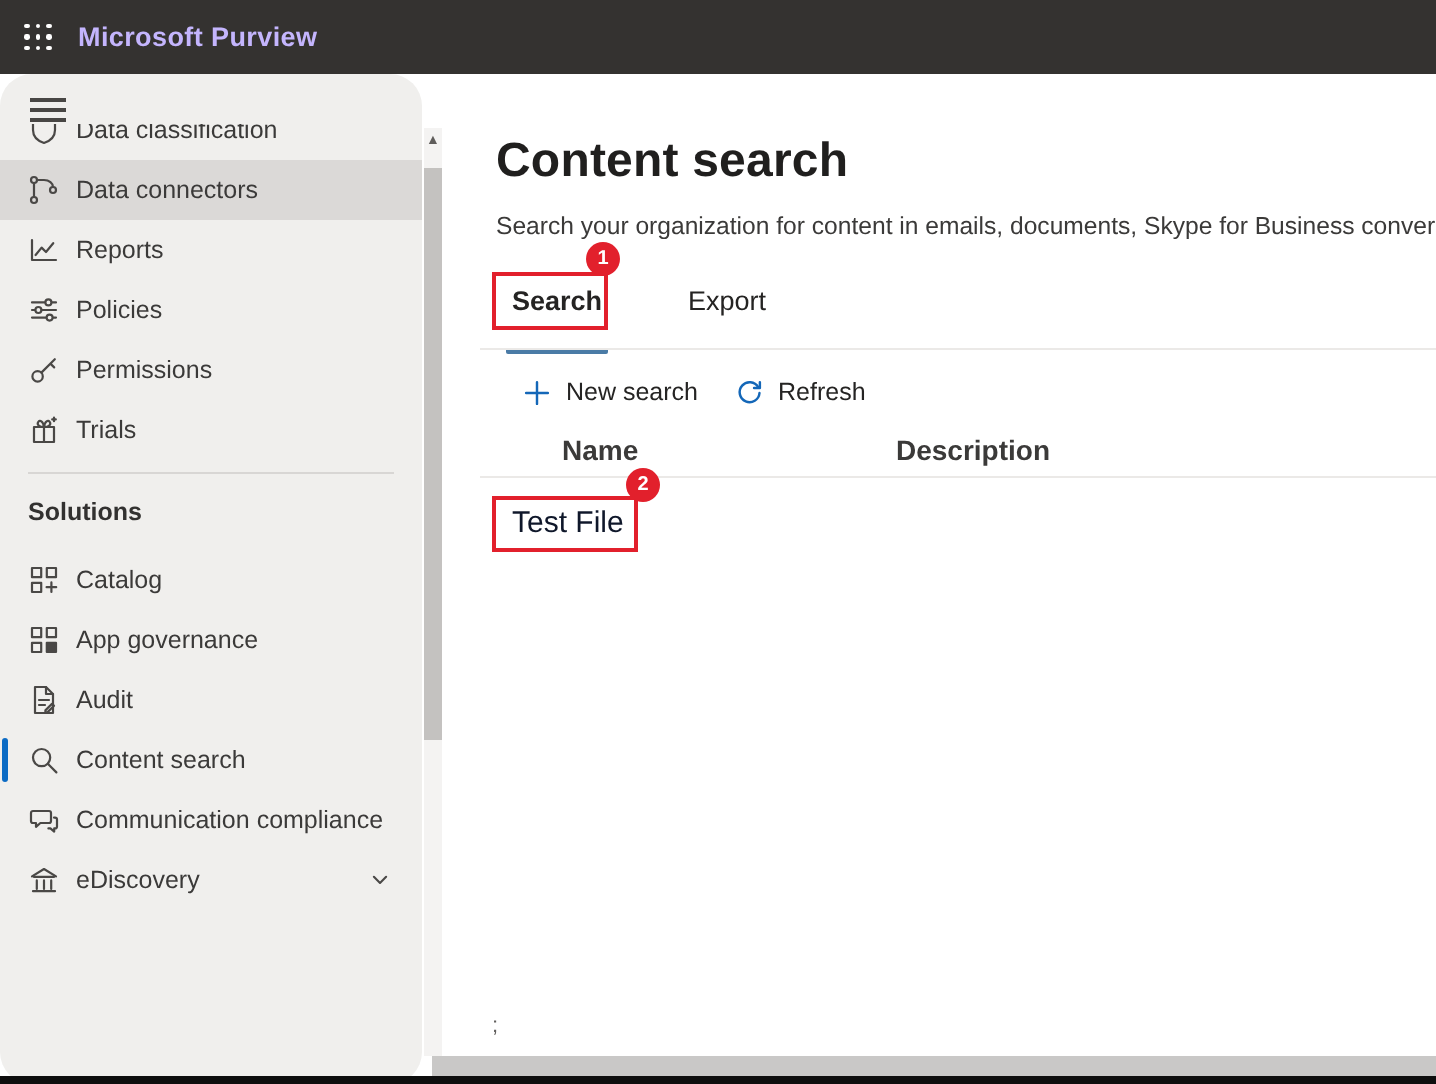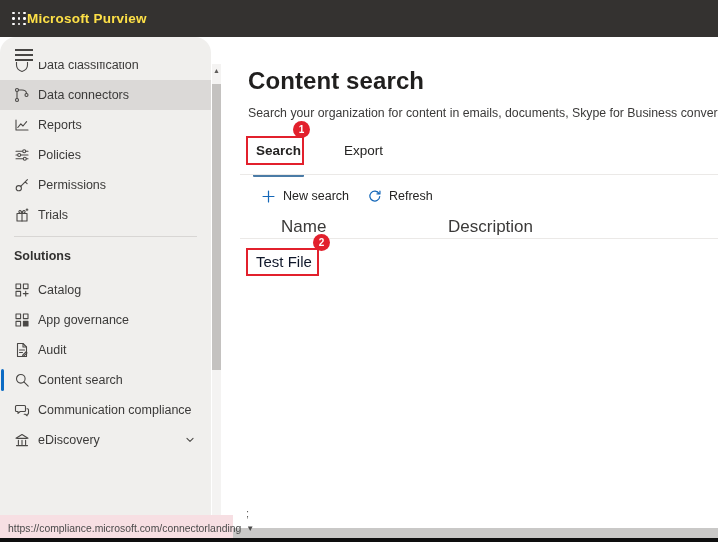--- a/index.html
+++ b/index.html
@@ -7,21 +7,21 @@
     font-family:"Liberation Sans", sans-serif; -webkit-font-smoothing:antialiased; }
   .stage { position:relative; width:718px; height:542px; overflow:hidden; background:#fff; }
 
   
   .topbar { position:absolute; left:0; top:0; width:718px; height:37px;
     background:#343230; display:flex; align-items:center; }
   .waffle { width:16px; height:16px; margin-left:11px; display:grid;
     grid-template-columns:repeat(3,1fr); grid-template-rows:repeat(3,1fr);
     align-items:center; justify-items:center; cursor:pointer; }
   .waffle i { width:2.4px; height:2.4px; background:#fff; border-radius:50%; display:block; }
-  .topbar-title { color:#fde047; font-size:13.5px; font-weight:bold; letter-spacing:.2px; }
+  .topbar-title { color:#c4b5fd; font-size:13.5px; font-weight:bold; margin-left:12px; letter-spacing:.2px; }
 
   
   .sidebar { position:absolute; left:0; top:37px; width:211px; height:505px;
     background:#f0efed;border-radius:16px; }
   .hamburger { width:18px; height:12px; margin:12px 0 0 15px; cursor:pointer;
     border-top:2px solid #484644; border-bottom:2px solid #484644; position:relative; }
   .hamburger::after { content:""; position:absolute; left:0; right:0; top:3px; height:2px; background:#484644; }
   .side-nav { position:absolute; left:0; top:25px; right:0; bottom:26px; overflow:hidden; }
   .side-item { height:30px; display:flex; align-items:center; padding-left:14px;
     color:#3b3a39; font-size:12.5px; cursor:pointer; position:relative; }
@@ -57,22 +57,22 @@
   .tab + .tab { margin-left:37px; }
 
   .toolbar-divider { position:absolute; left:17px; right:0; top:137px; height:1px; background:#ebe9e7; }
 
   .toolbar { position:absolute; left:37px; top:147px; display:flex; align-items:flex-end; height:20px; }
   .tool-btn { display:flex; align-items:center; cursor:pointer; color:#252423; font-size:12.5px; }
   .tool-btn + .tool-btn { margin-left:17px; }
   .tool-btn .ticon { width:16px; height:16px; margin-right:7px; display:flex; align-items:center; justify-content:center; }
   .tool-btn svg { stroke:#1467b8; fill:none; stroke-width:1.3; stroke-linecap:round; stroke-linejoin:round; }
 
-  .thead { position:absolute; top:180px; left:0; right:0; height:18px; font-size:17px;
-    font-weight:normal; color:#3b3a39; }
+  .thead { position:absolute; top:180px; left:0; right:0; height:18px; font-size:14px;
+    font-weight:bold; color:#3b3a39; }
   .th-name { position:absolute; left:58px; }
   .th-desc { position:absolute; left:225px; }
   .thead-line { position:absolute; left:17px; right:0; top:201px; height:1px; background:#ebe9e7; }
 
   .row-name { position:absolute; left:33px; top:216px; font-size:15px; color:#0f172a; cursor:pointer; }
   .stray { position:absolute; left:23px; top:470px; font-size:11px; color:#605e5c; }
 
   
   .ann-rect { position:absolute; border:2.5px solid #e2202c; pointer-events:none; }
   .ann-rect.r1 { left:23px; top:99px; width:58px; height:29px; }
@@ -313,18 +313,14 @@
     <div class="stray">;</div>
 
     <div class="ann-rect r1"></div>
     <div class="badge b1">1</div>
     <div class="ann-rect r2"></div>
     <div class="badge b2">2</div>
   </div>
 
   <div class="hscroll"></div>
   <div class="window-edge"></div>
-  <div class="statusbar">
-    <span class="status-url">https://compliance.microsoft.com/connectorlanding</span>
-    <span class="status-arrow">▼</span>
-  </div>
 
 </div>
 
 </body></html>

